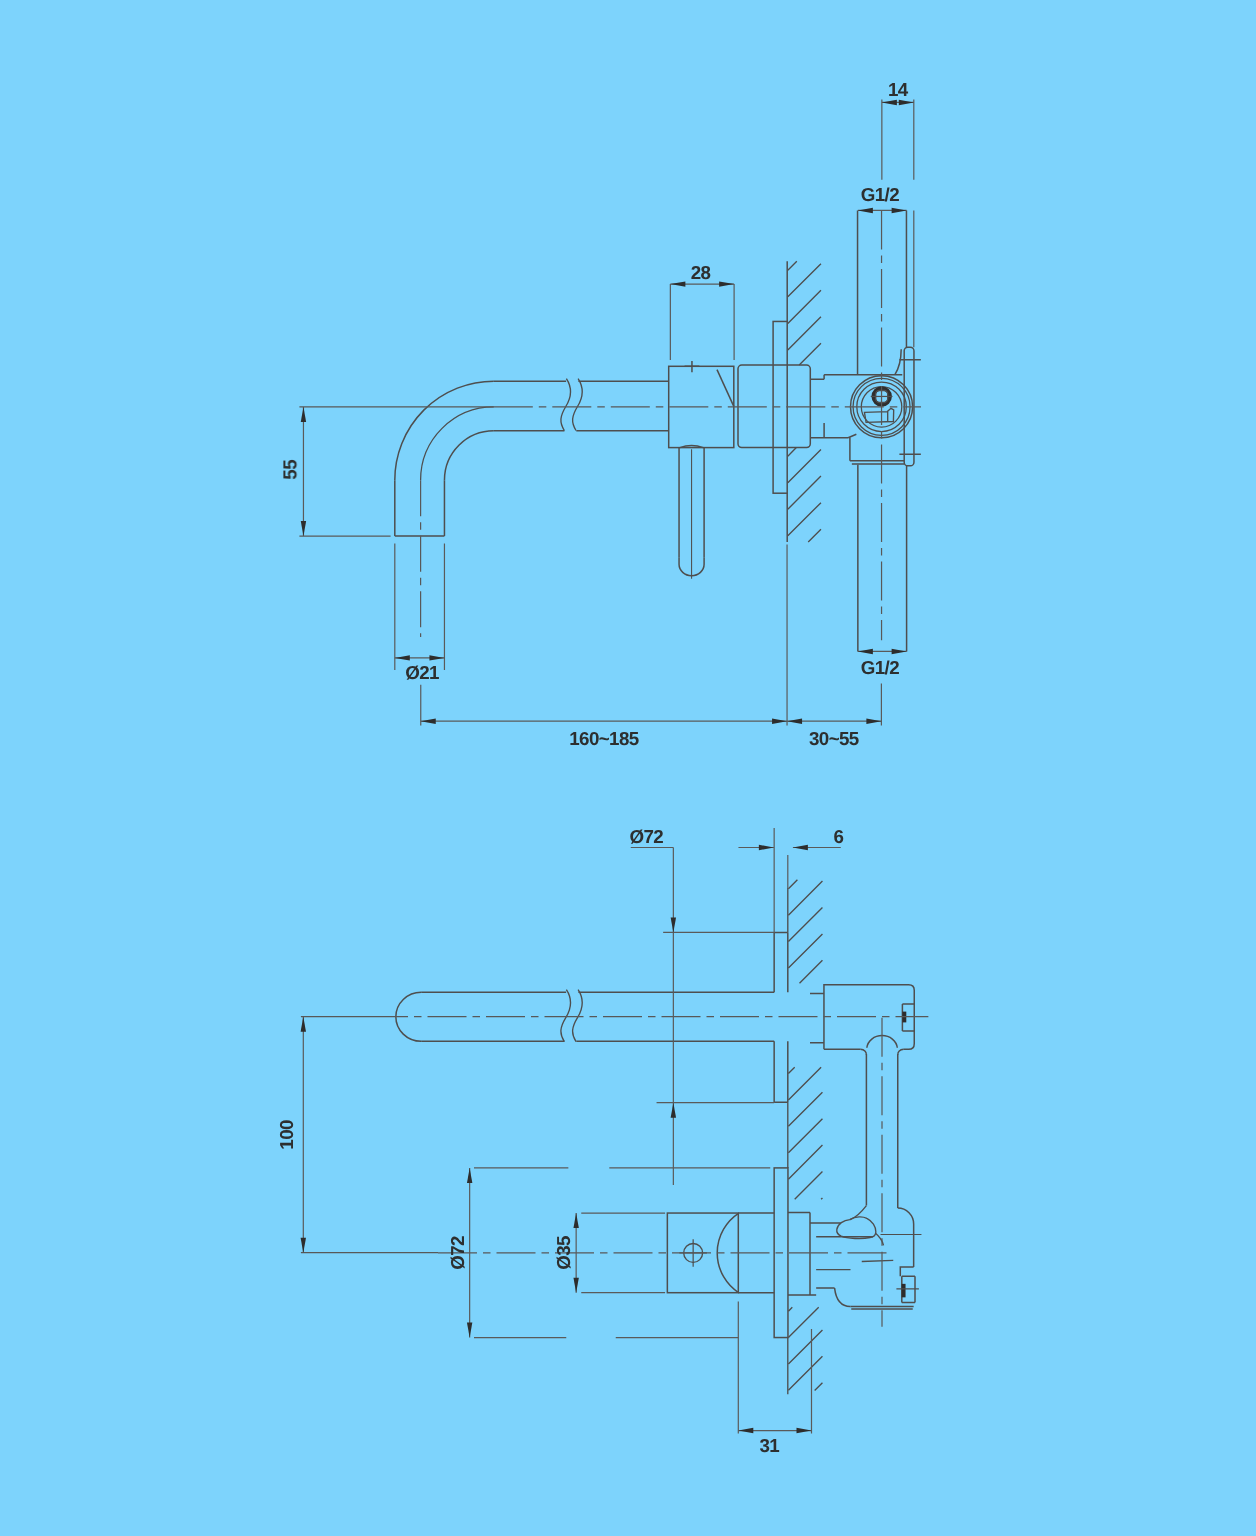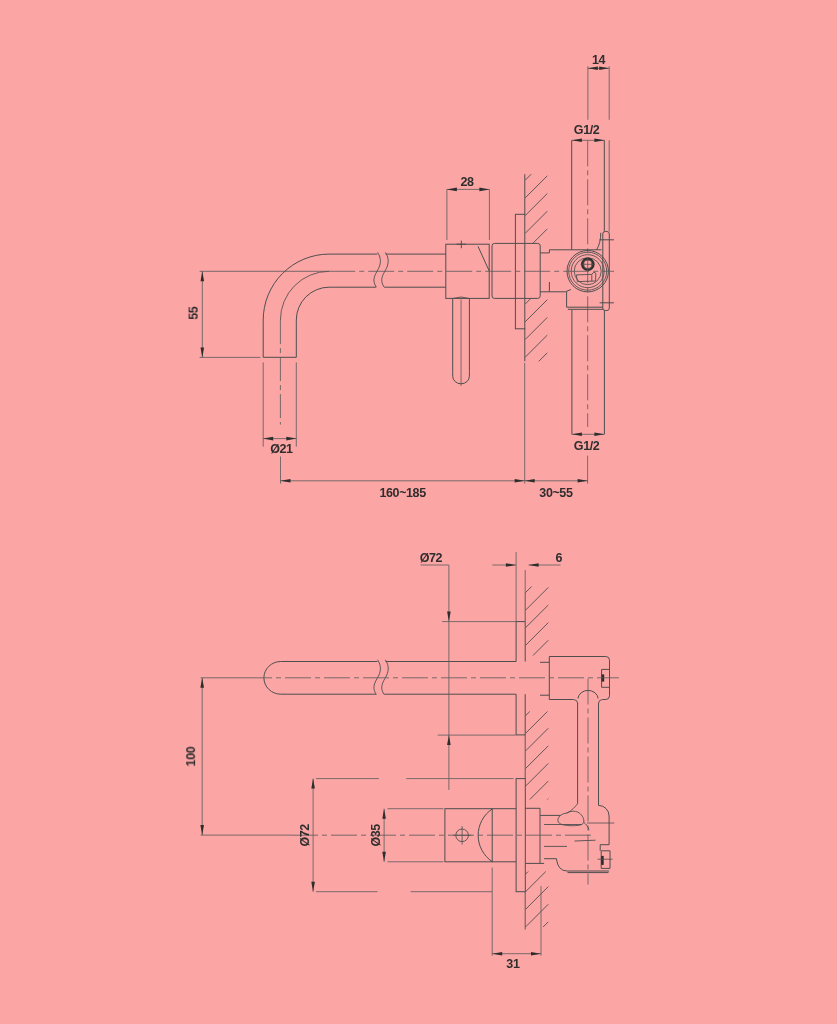--- a/index.html
+++ b/index.html
@@ -1,16 +1,16 @@
 <!DOCTYPE html>
 <html><head>
 <meta charset="utf-8">
 <style>
   html,body{margin:0;padding:0;background:#ffffff;}
-  .wrap{width:837px;height:1024px;position:relative;background:#fca5a5;overflow:hidden;transform:translateZ(0);}
+  .wrap{width:837px;height:1024px;position:relative;background:#7dd3fc;overflow:hidden;transform:translateZ(0);}
   svg{display:block;}
   text{font-family:"Liberation Sans",sans-serif;fill:#2d2d2d;font-size:12.5px;font-weight:600;letter-spacing:-0.4px;}
 </style>
 </head>
 <body>
 <div class="wrap">
 <svg width="837" height="1024" viewBox="0 0 837 1024">
 <g fill="none" stroke="#4e4e4e" stroke-width="1" stroke-linecap="butt">
 
 <path d="M329.2 254.1 A66 66 0 0 0 263.2 320.1"></path>

